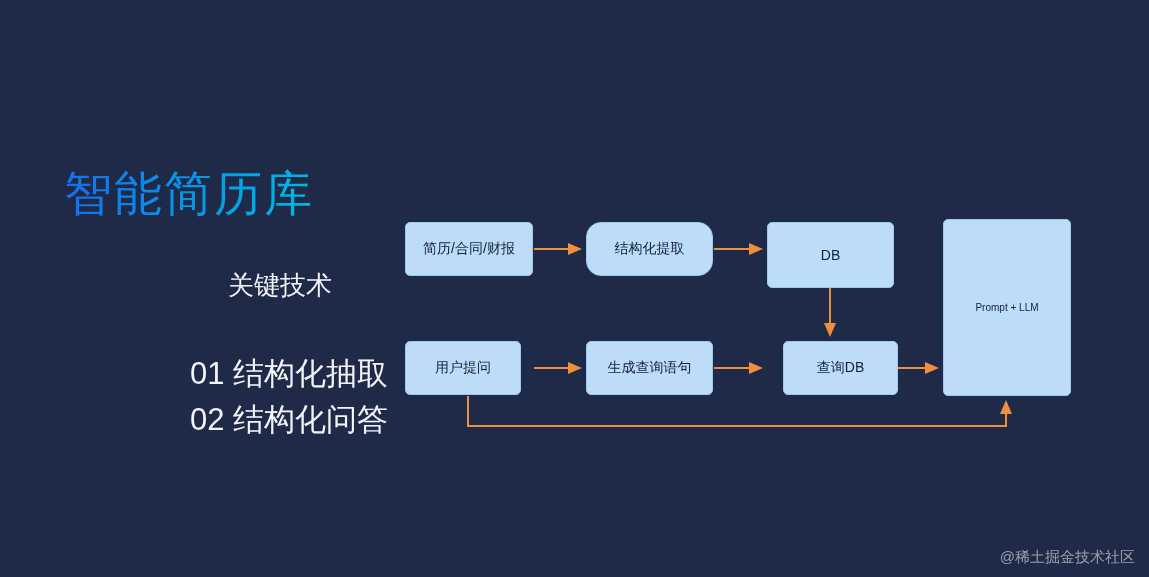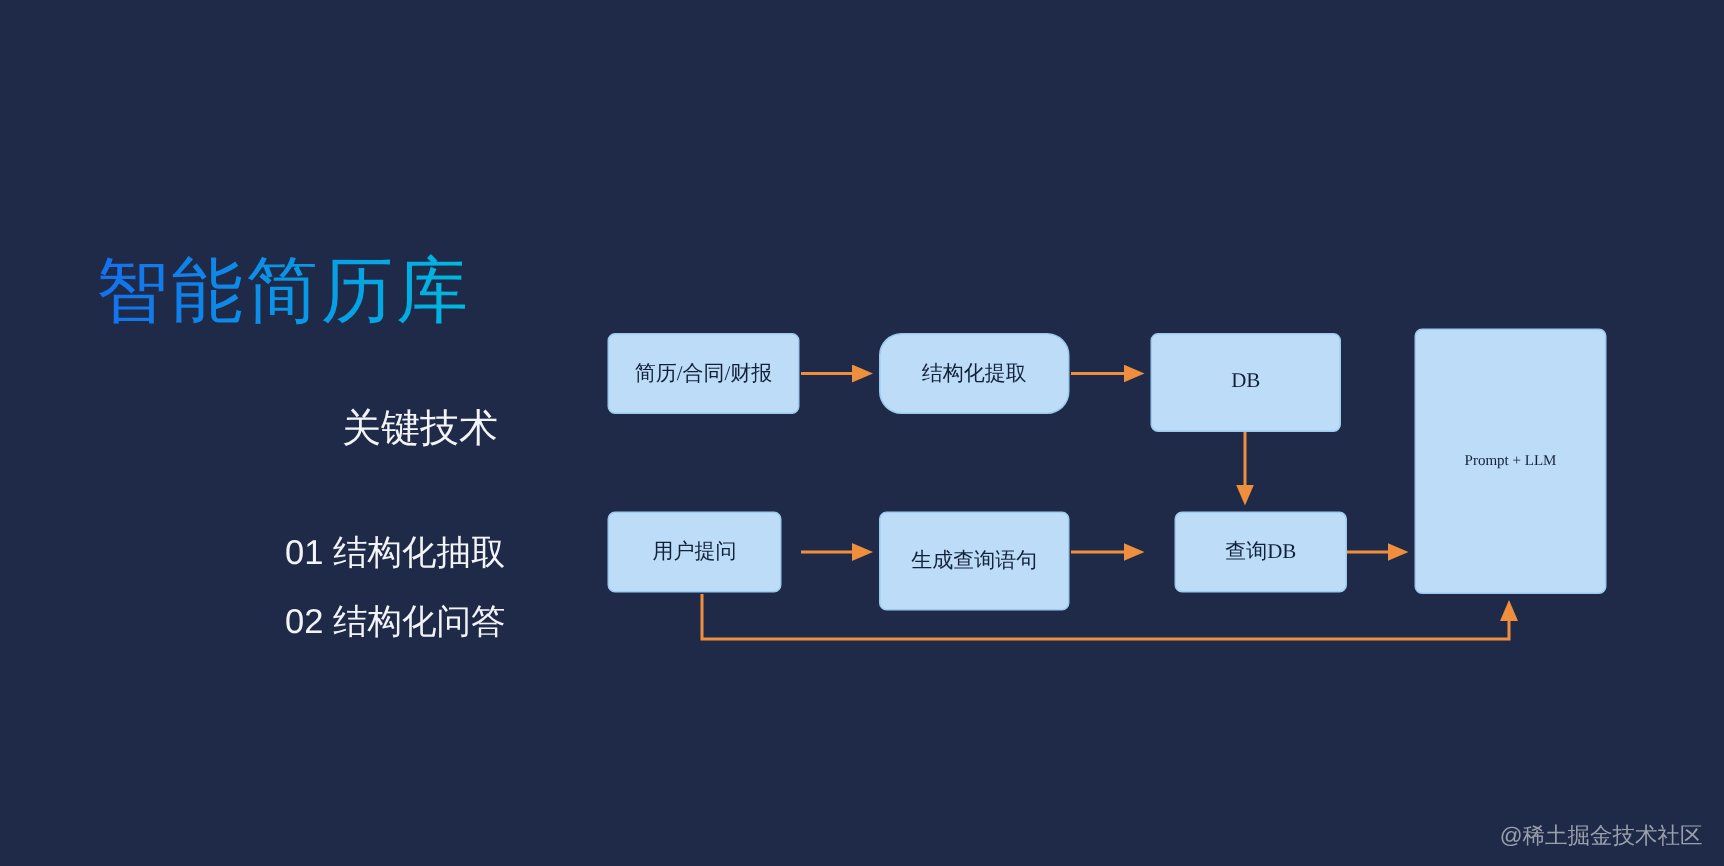--- a/index.html
+++ b/index.html
@@ -42,46 +42,45 @@
     position: absolute;
     left: 228px;
     top: 268px;
     font-size: 26px;
     color: var(--text-white);
   }
 
   .bullet {
     position: absolute;
     left: 190px;
-    font-size: 23px;
+    font-size: 31px;
     color: var(--text-white);
     text-align: center;
   }
   .bullet-1 { top: 353px; }
   .bullet-2 { top: 399px; }
 
   .node {
     position: absolute;
     background: var(--box-fill);
     border: 1px solid var(--box-border);
     border-radius: 5px;
     display: flex;
     align-items: center;
     justify-content: center;
     font-size: 14px;
     color: var(--box-text);
     text-align: center;
     padding: 2px 6px;
-    font-family: Liberation Serif, serif;
   }
   .node-input    { left: 405px; top: 222px; width: 128px; height: 54px; }
   .node-extract  { left: 586px; top: 222px; width: 127px; height: 54px; border-radius: 15px; }
   .node-db       { left: 767px; top: 222px; width: 127px; height: 66px; }
   .node-question { left: 405px; top: 341px; width: 116px; height: 54px; }
-  .node-genquery { left: 586px; top: 341px; width: 127px; height: 66px; }
+  .node-genquery { left: 586px; top: 341px; width: 127px; height: 54px; }
   .node-querydb  { left: 783px; top: 341px; width: 115px; height: 54px; }
   .node-promptllm{ left: 943px; top: 219px; width: 128px; height: 177px; font-size: 10px; }
 
   .arrows-layer {
     position: absolute;
     inset: 0;
     width: 1149px;
     height: 577px;
     pointer-events: none;
   }

